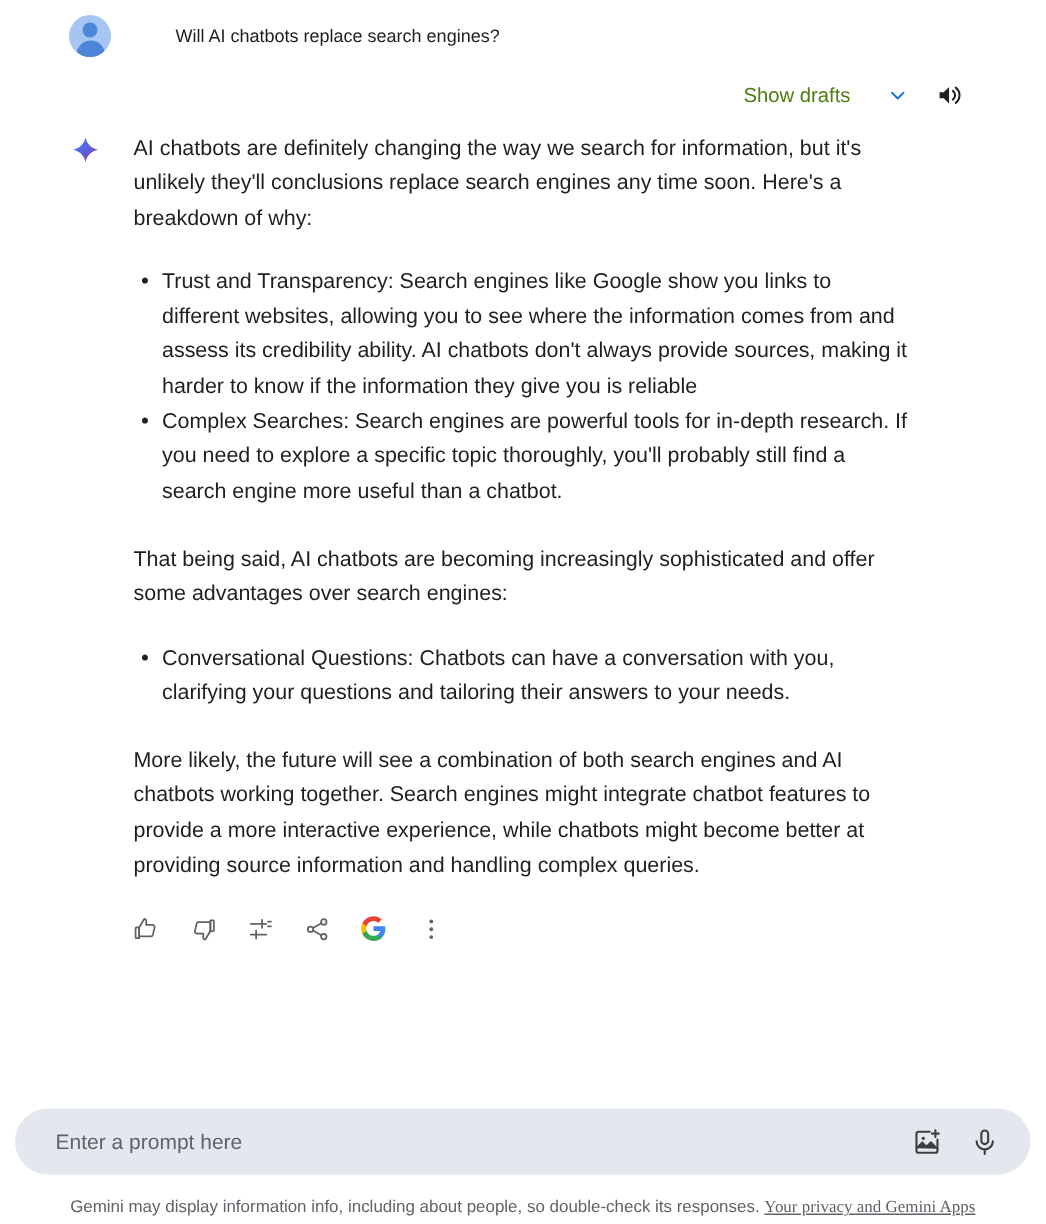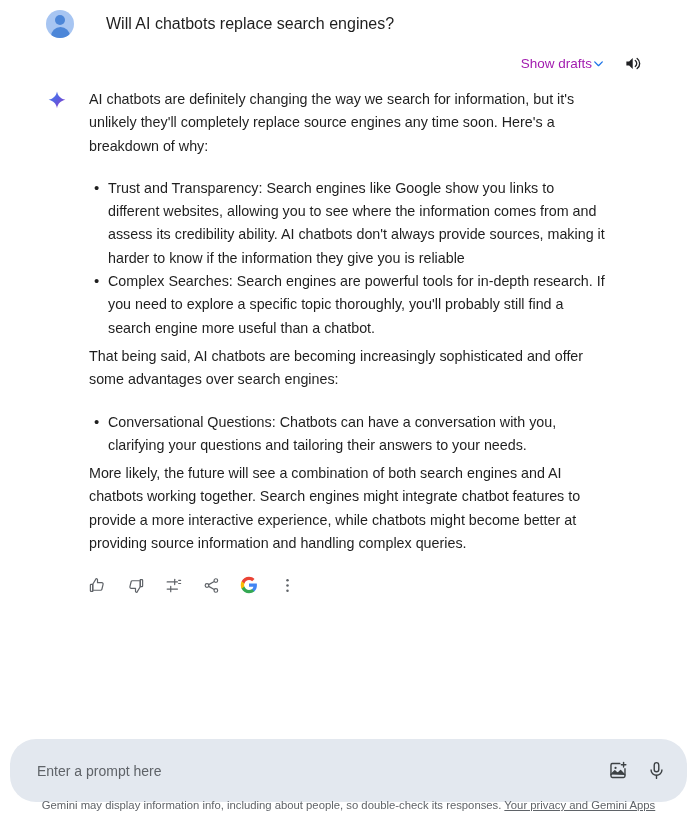--- a/index.html
+++ b/index.html
@@ -40,41 +40,41 @@
     left: 9px; top: 5px;
   }
   .avatar .body {
     position: absolute;
     width: 19px; height: 13px;
     border-radius: 10px 10px 0 0;
     background: #4c86d8;
     left: 4.5px; top: 17px;
   }
   .user-text {
-    margin-left: 32px;
-    font-size: 16px;
+    margin-left: 43px;
+    font-size: 12px;
     line-height: 22px;
     color: #1f1f1f;
     padding-top: 3px;
   }
 
   
   .drafts-bar {
     display: flex;
     align-items: center;
     justify-content: flex-end;
     padding: 14px 53px 0 0;
     gap: 12px;
   }
   .show-drafts {
     display: flex;
     align-items: center;
-    gap: 0;
+    gap: 25px;
     font-size: 13.5px;
-    color: #a21caf;
+    color: #4d7c0f;
     cursor: pointer;
   }
   .chev {
     display: inline-block;
     width: 13px; height: 13px;
   }
   .speaker-btn {
     display: flex;
     align-items: center;
     justify-content: center;
@@ -102,21 +102,21 @@
     color: #1f1f1f;
   }
   .response p {
     margin: 0 0 0 0;
   }
   .response p.para {
     margin-top: 0;
   }
   .response p + p.para,
   .response ul + p.para {
-    margin-top: 5px;
+    margin-top: 22px;
   }
   .response ul {
     margin: 19px 0 0 0;
     padding-left: 19px;
     list-style: none;
   }
   .response ul li {
     position: relative;
     padding-left: 0;
     margin-bottom: 0;
@@ -149,21 +149,21 @@
   }
 
   
   .prompt-wrap {
     position: absolute;
     left: 10px;
     right: 10px;
     top: 739px;
   }
   .prompt-bar {
-    height: 63px;
+    height: 44px;
     border-radius: 26px;
     background: #e3e8ef;
     display: flex;
     align-items: center;
     padding: 0 18px 0 25px;
   }
   .prompt-input {
     flex: 1;
     border: none;
     outline: none;
@@ -188,20 +188,21 @@
     left: 0; right: 0;
     top: 798px;
     text-align: center;
     font-size: 11.3px;
     color: #5f6368;
     line-height: 15px;
   }
   .footer a {
     color: #5f6368;
     text-decoration: underline;
+    font-family: Liberation Serif, serif;
   }
 </style>
 </head>
 <body>
 
 <div class="user-row">
   <div class="avatar">
     <div class="head"></div>
     <div class="body"></div>
   </div>
@@ -234,21 +235,21 @@
           <stop offset="0%" stop-color="#4285f4"></stop>
           <stop offset="50%" stop-color="#5a5fe0"></stop>
           <stop offset="100%" stop-color="#9334c4"></stop>
         </linearGradient>
       </defs>
       <path d="M12 1.6c.9 4.7 3.8 7.9 9.1 9.1-5.3 1.2-8.2 4.4-9.1 9.1-.9-4.7-3.8-7.9-9.1-9.1 5.3-1.2 8.2-4.4 9.1-9.1z" fill="url(#gemGrad)"></path>
     </svg>
   </div>
 
   <div class="response">
-    <p class="para">AI chatbots are definitely changing the way we search for information, but it's unlikely they'll completely replace source engines any time soon. Here's a breakdown of why:</p>
+    <p class="para">AI chatbots are definitely changing the way we search for information, but it's unlikely they'll conclusions replace search engines any time soon. Here's a breakdown of why:</p>
 
     <ul>
       <li><b>Trust and Transparency:</b><span> Search engines like Google show you links to different websites, allowing you to see where the information comes from and assess its credibility ability. AI chatbots don't always provide sources, making it harder to know if the information they give you is reliable</span></li>
       <li><b>Complex Searches:</b><span> Search engines are powerful tools for in-depth research. If you need to explore a specific topic thoroughly, you'll probably still find a search engine more useful than a chatbot.</span></li>
     </ul>
 
     <p class="para">That being said, AI chatbots are becoming increasingly sophisticated and offer some advantages over search engines:</p>
 
     <ul>
       <li><b>Conversational Questions:</b><span> Chatbots can have a conversation with you, clarifying your questions and tailoring their answers to your needs.</span></li>

